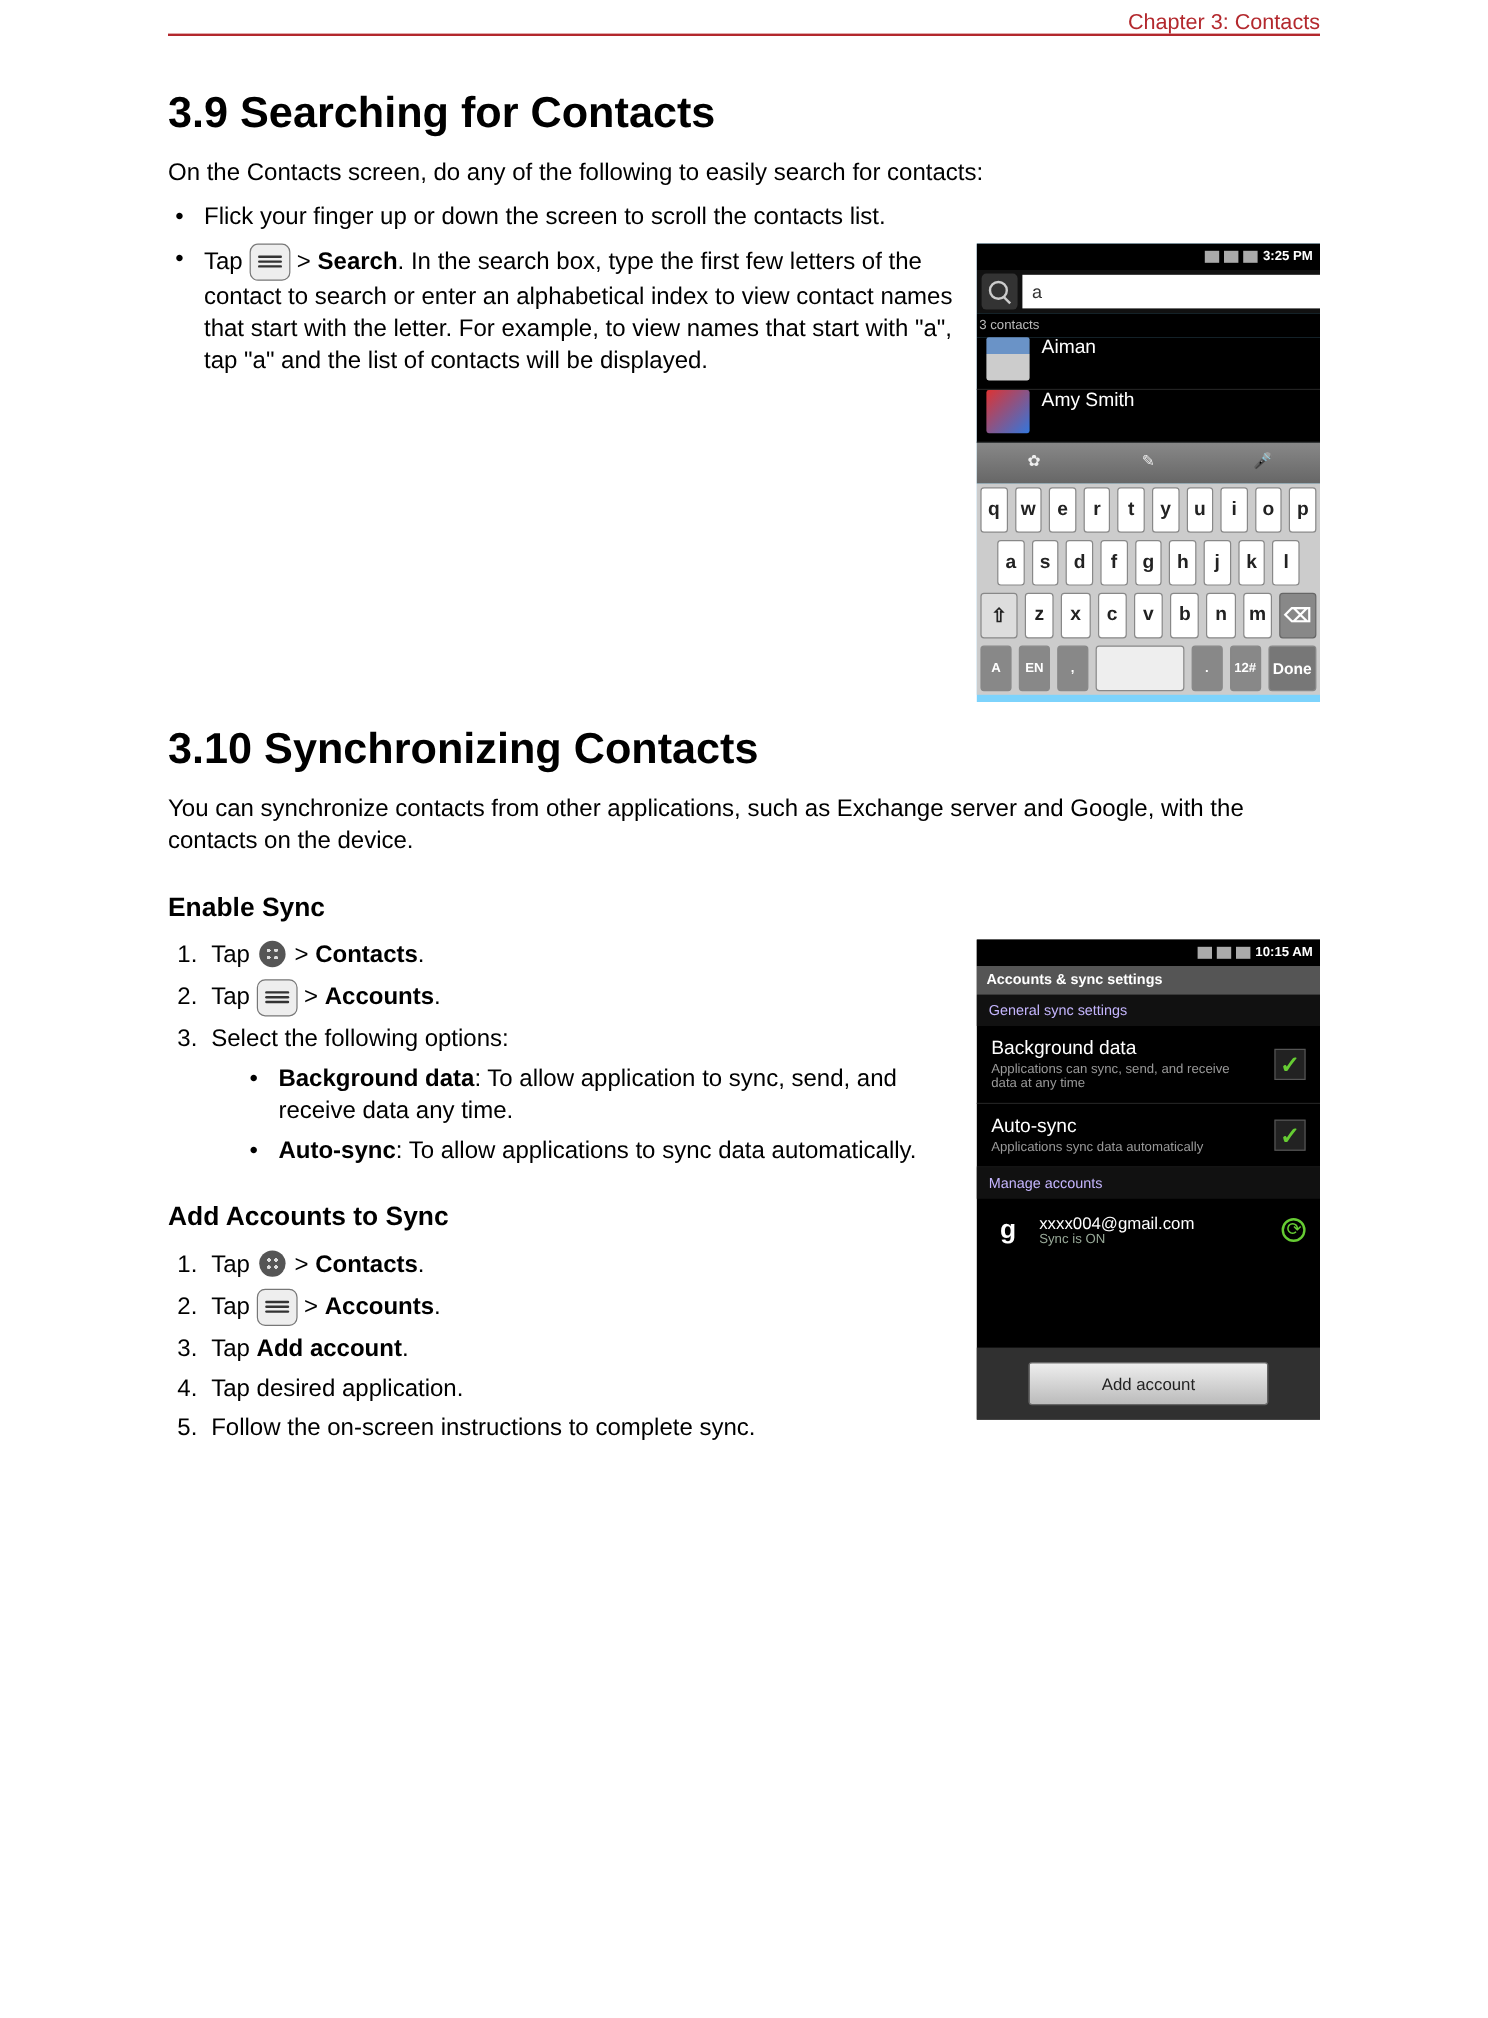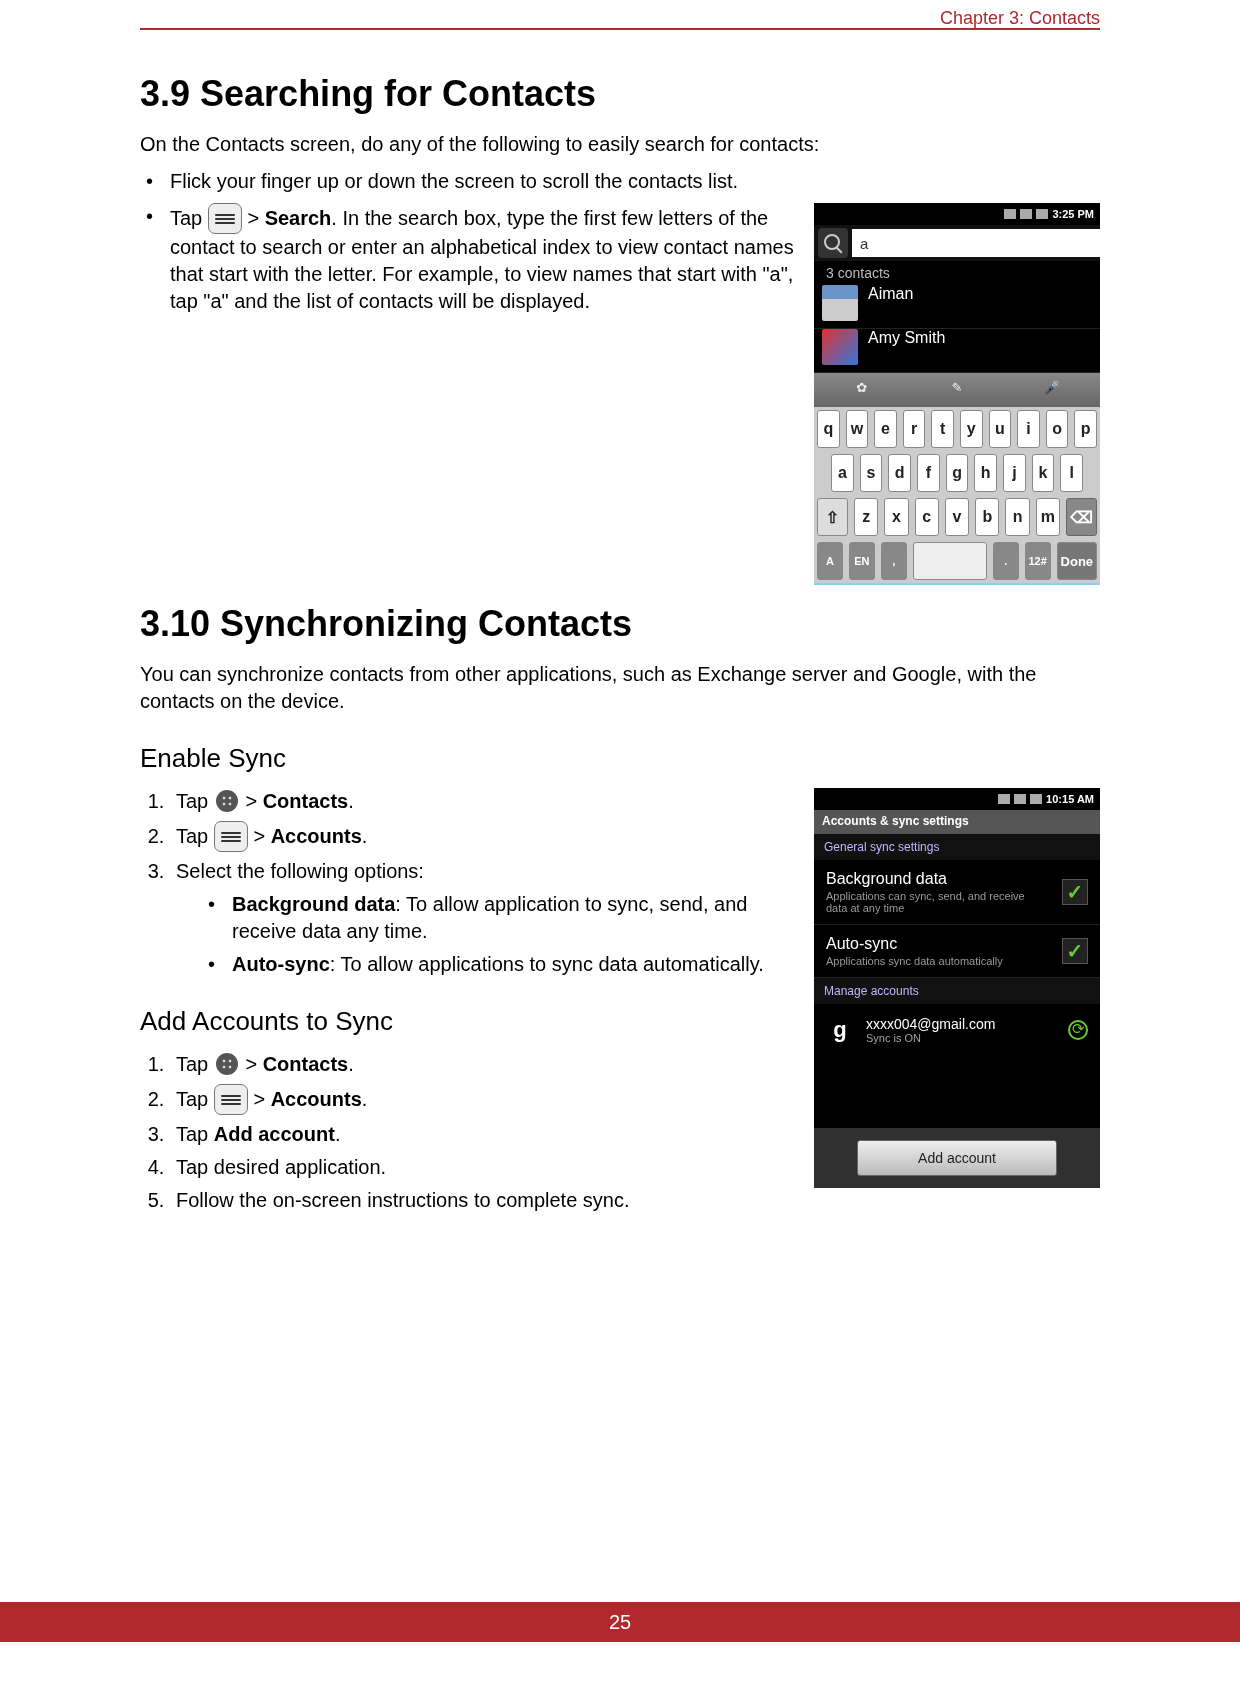--- a/index.html
+++ b/index.html
@@ -33,22 +33,22 @@
   .content {
     padding-top: 55px;
   }
   h1.section-title {
     font-size: 36px;
     font-weight: bold;
     margin: 18px 0 16px 0;
     color: #000;
   }
   h2.sub-title {
-    font-size: 26px;
-    font-weight: normal;
+    font-size: 22px;
+    font-weight: bold;
     margin: 28px 0 14px 0;
   }
   .para {
     font-size: 20px;
     line-height: 1.35;
     margin-bottom: 10px;
   }
   ul.bullets, ol.steps, ul.sub-bullets {
     font-size: 20px;
     line-height: 1.35;
@@ -109,21 +109,21 @@
     font-size: 13px;
   }
   .statusbar { height: 22px; background:#000; display:flex; justify-content:flex-end; align-items:center; gap:4px; padding:0 6px; font-size:11px;}
   .status-ico { width:12px; height:10px; background:#aaa; }
   .status-time { color:#fff; font-weight:bold; font-size:11px; }
   .searchrow { height: 36px; display:flex; align-items:center; background:#111; }
   .searchrow .mag { width:30px; height:30px; margin:0 4px; background:#333; border-radius:4px; position:relative;}
   .searchrow .mag::after{ content:""; position:absolute; width:12px; height:12px; border:2px solid #ccc; border-radius:50%; top:6px; left:6px;}
   .searchrow .mag::before{ content:""; position:absolute; width:2px; height:8px; background:#ccc; top:18px; left:20px; transform:rotate(-45deg);}
   .searchrow input { flex:1; height:28px; background:#fff; border:none; padding:0 8px; font-size:15px; color:#333;}
-  .count { font-size:14px; color:#bbb; padding:4px 12px; background:#000;}
+  .count { font-size:11px; color:#bbb; padding:4px 2px; background:#000;}
   .contactitem { height:44px; display:flex; gap:10px; padding:0 8px; border-bottom:1px solid #222; background:#000;}
   .contactitem .thumb { width:36px; height:36px; background:#456; border-radius:2px;}
   .contactitem .thumb.car { background:linear-gradient(#6a93c7 40%,#ccc 40%);}
   .contactitem .thumb.lego{ background:linear-gradient(135deg,#d33,#37d);}
   .contactitem .cname { font-size:16px; color:#fff;}
   .pickrow { height:34px; background:linear-gradient(#888,#666); display:flex; justify-content:space-around; align-items:center;}
   .pickrow .pico { width:24px; height:20px; color:#eee; text-align:center;}
   .keyboard { background:#ccc; }
   .krow { display:flex; }
   .krow.pad { padding: 0 14px; }
@@ -341,14 +341,13 @@
           </div>
           <div class="syncstatus"></div>
         </div>
         <div class="addbtn-area">
           <div class="addbtn">Add account</div>
         </div>
       </div>
     </div>
   </div>
 
-  <div class="footer-bar">25</div>
 </div>
 
 </body></html>

